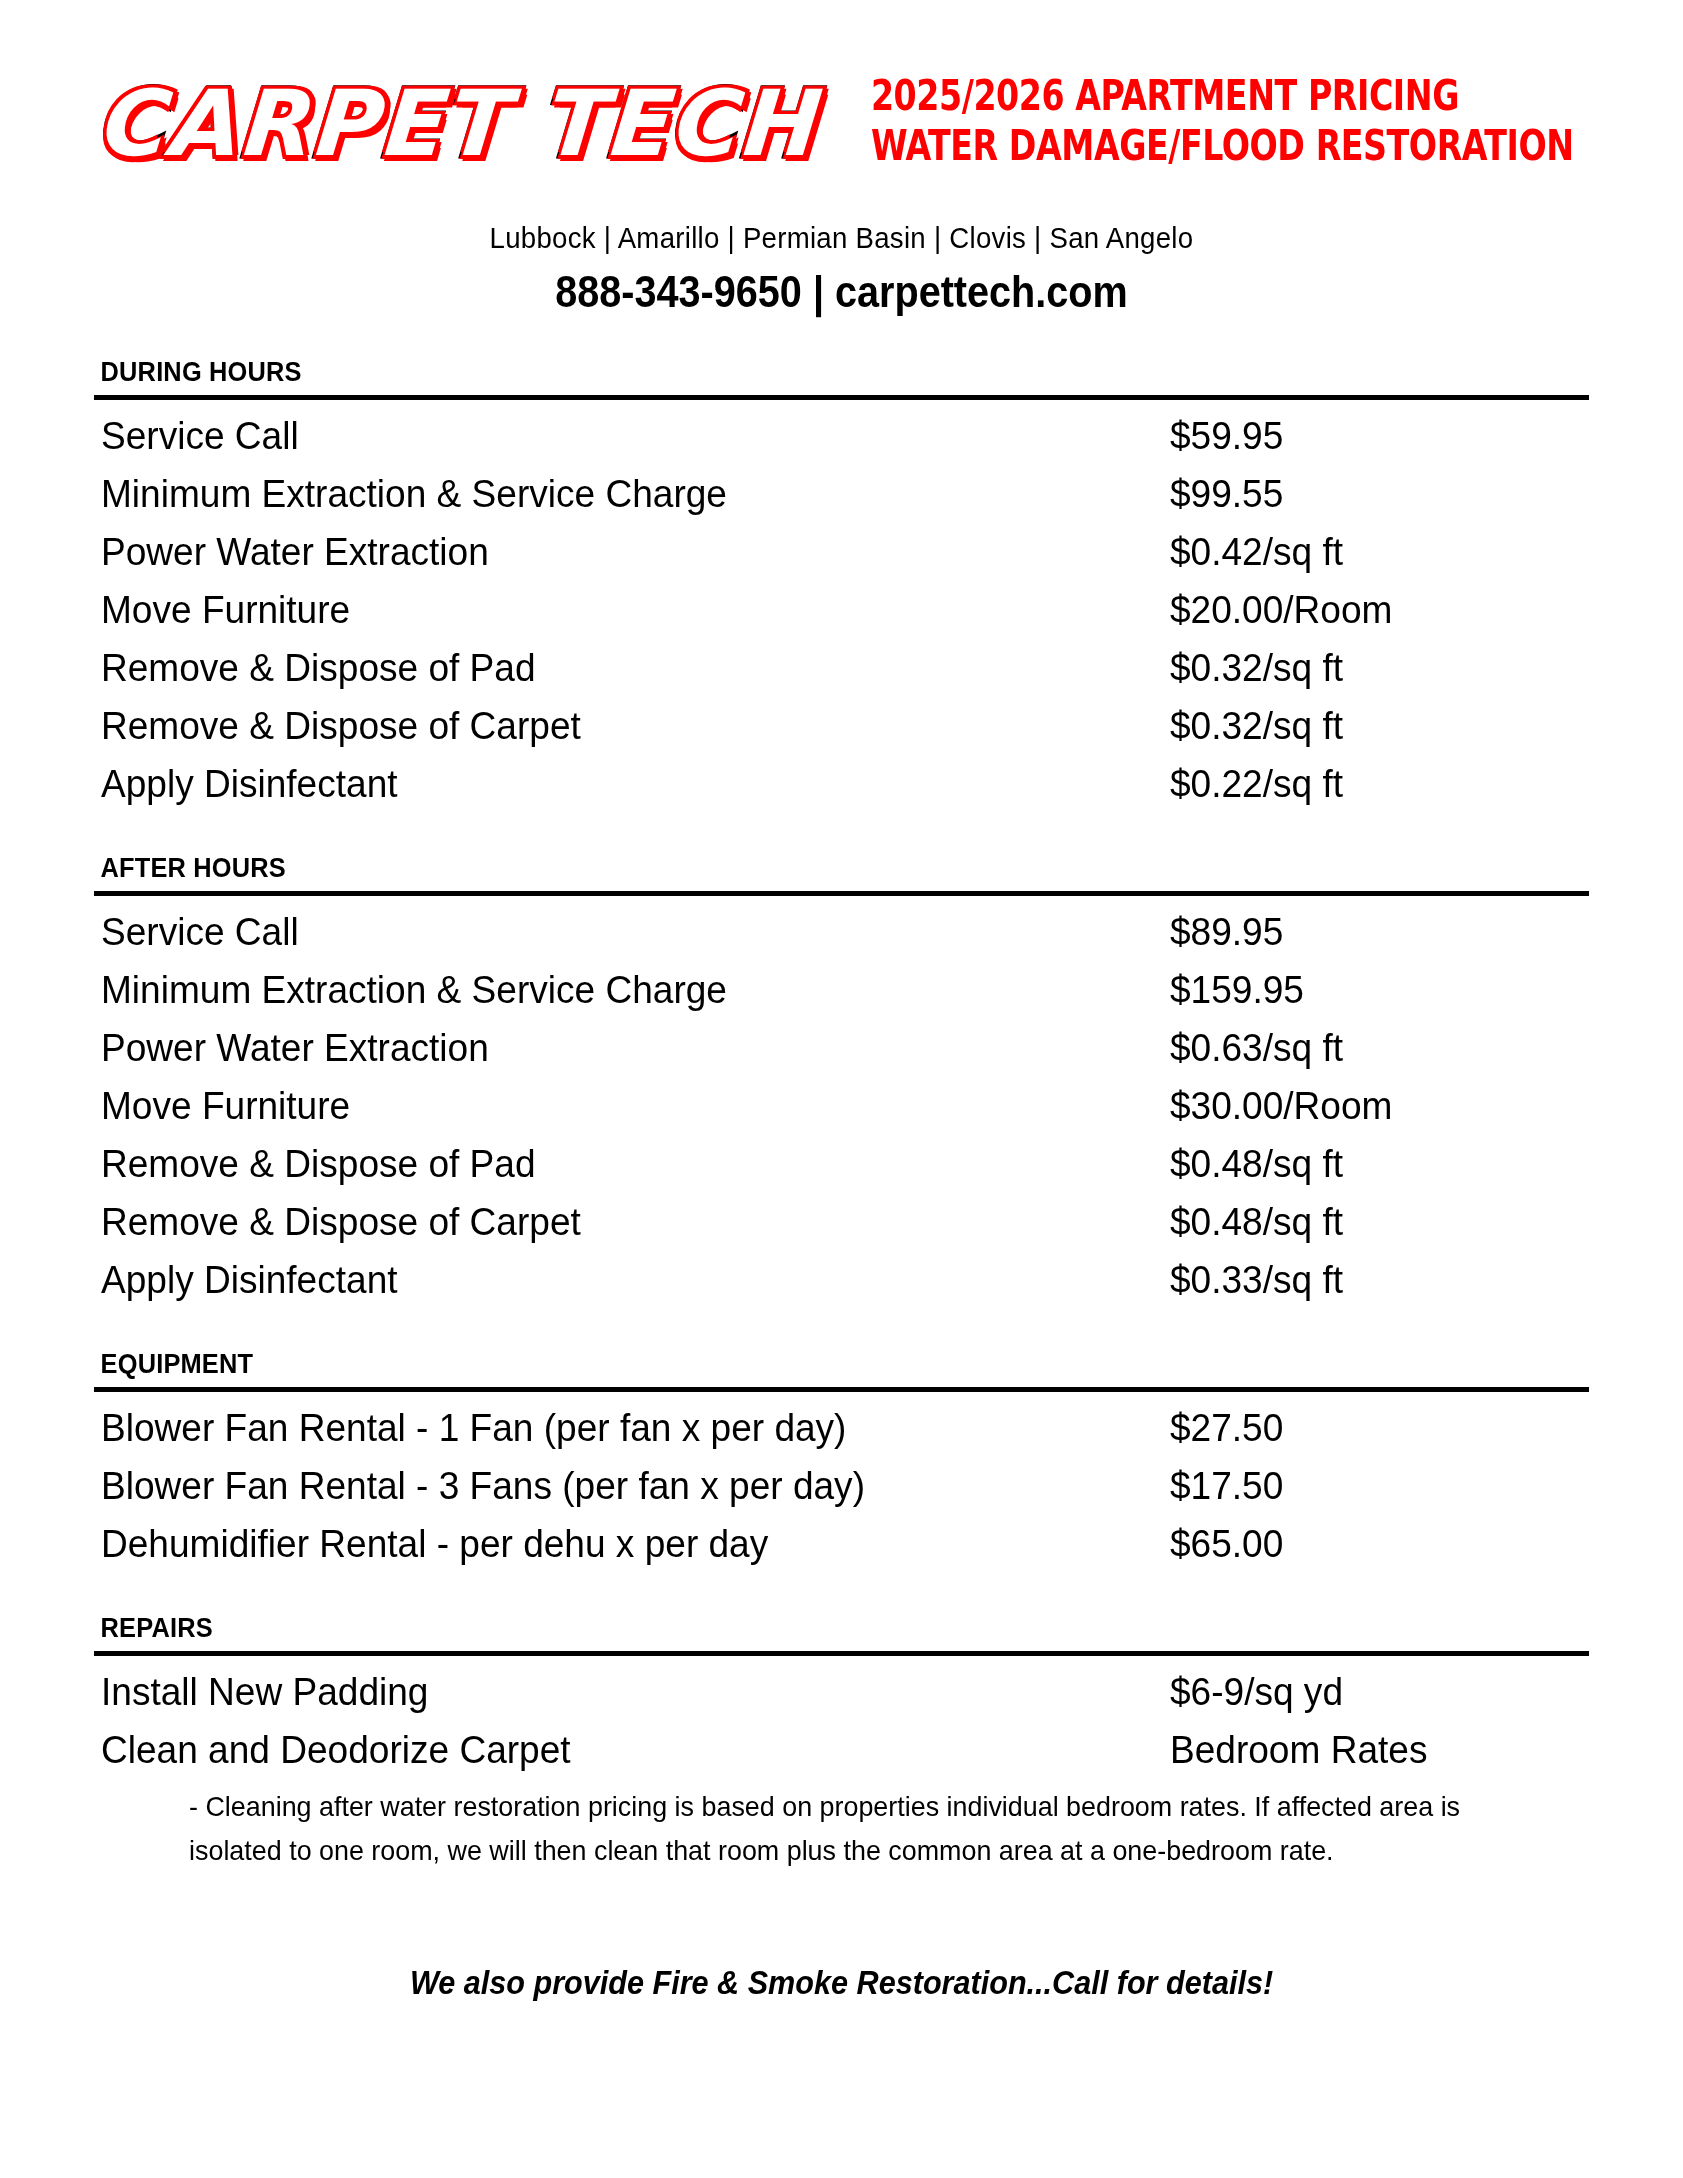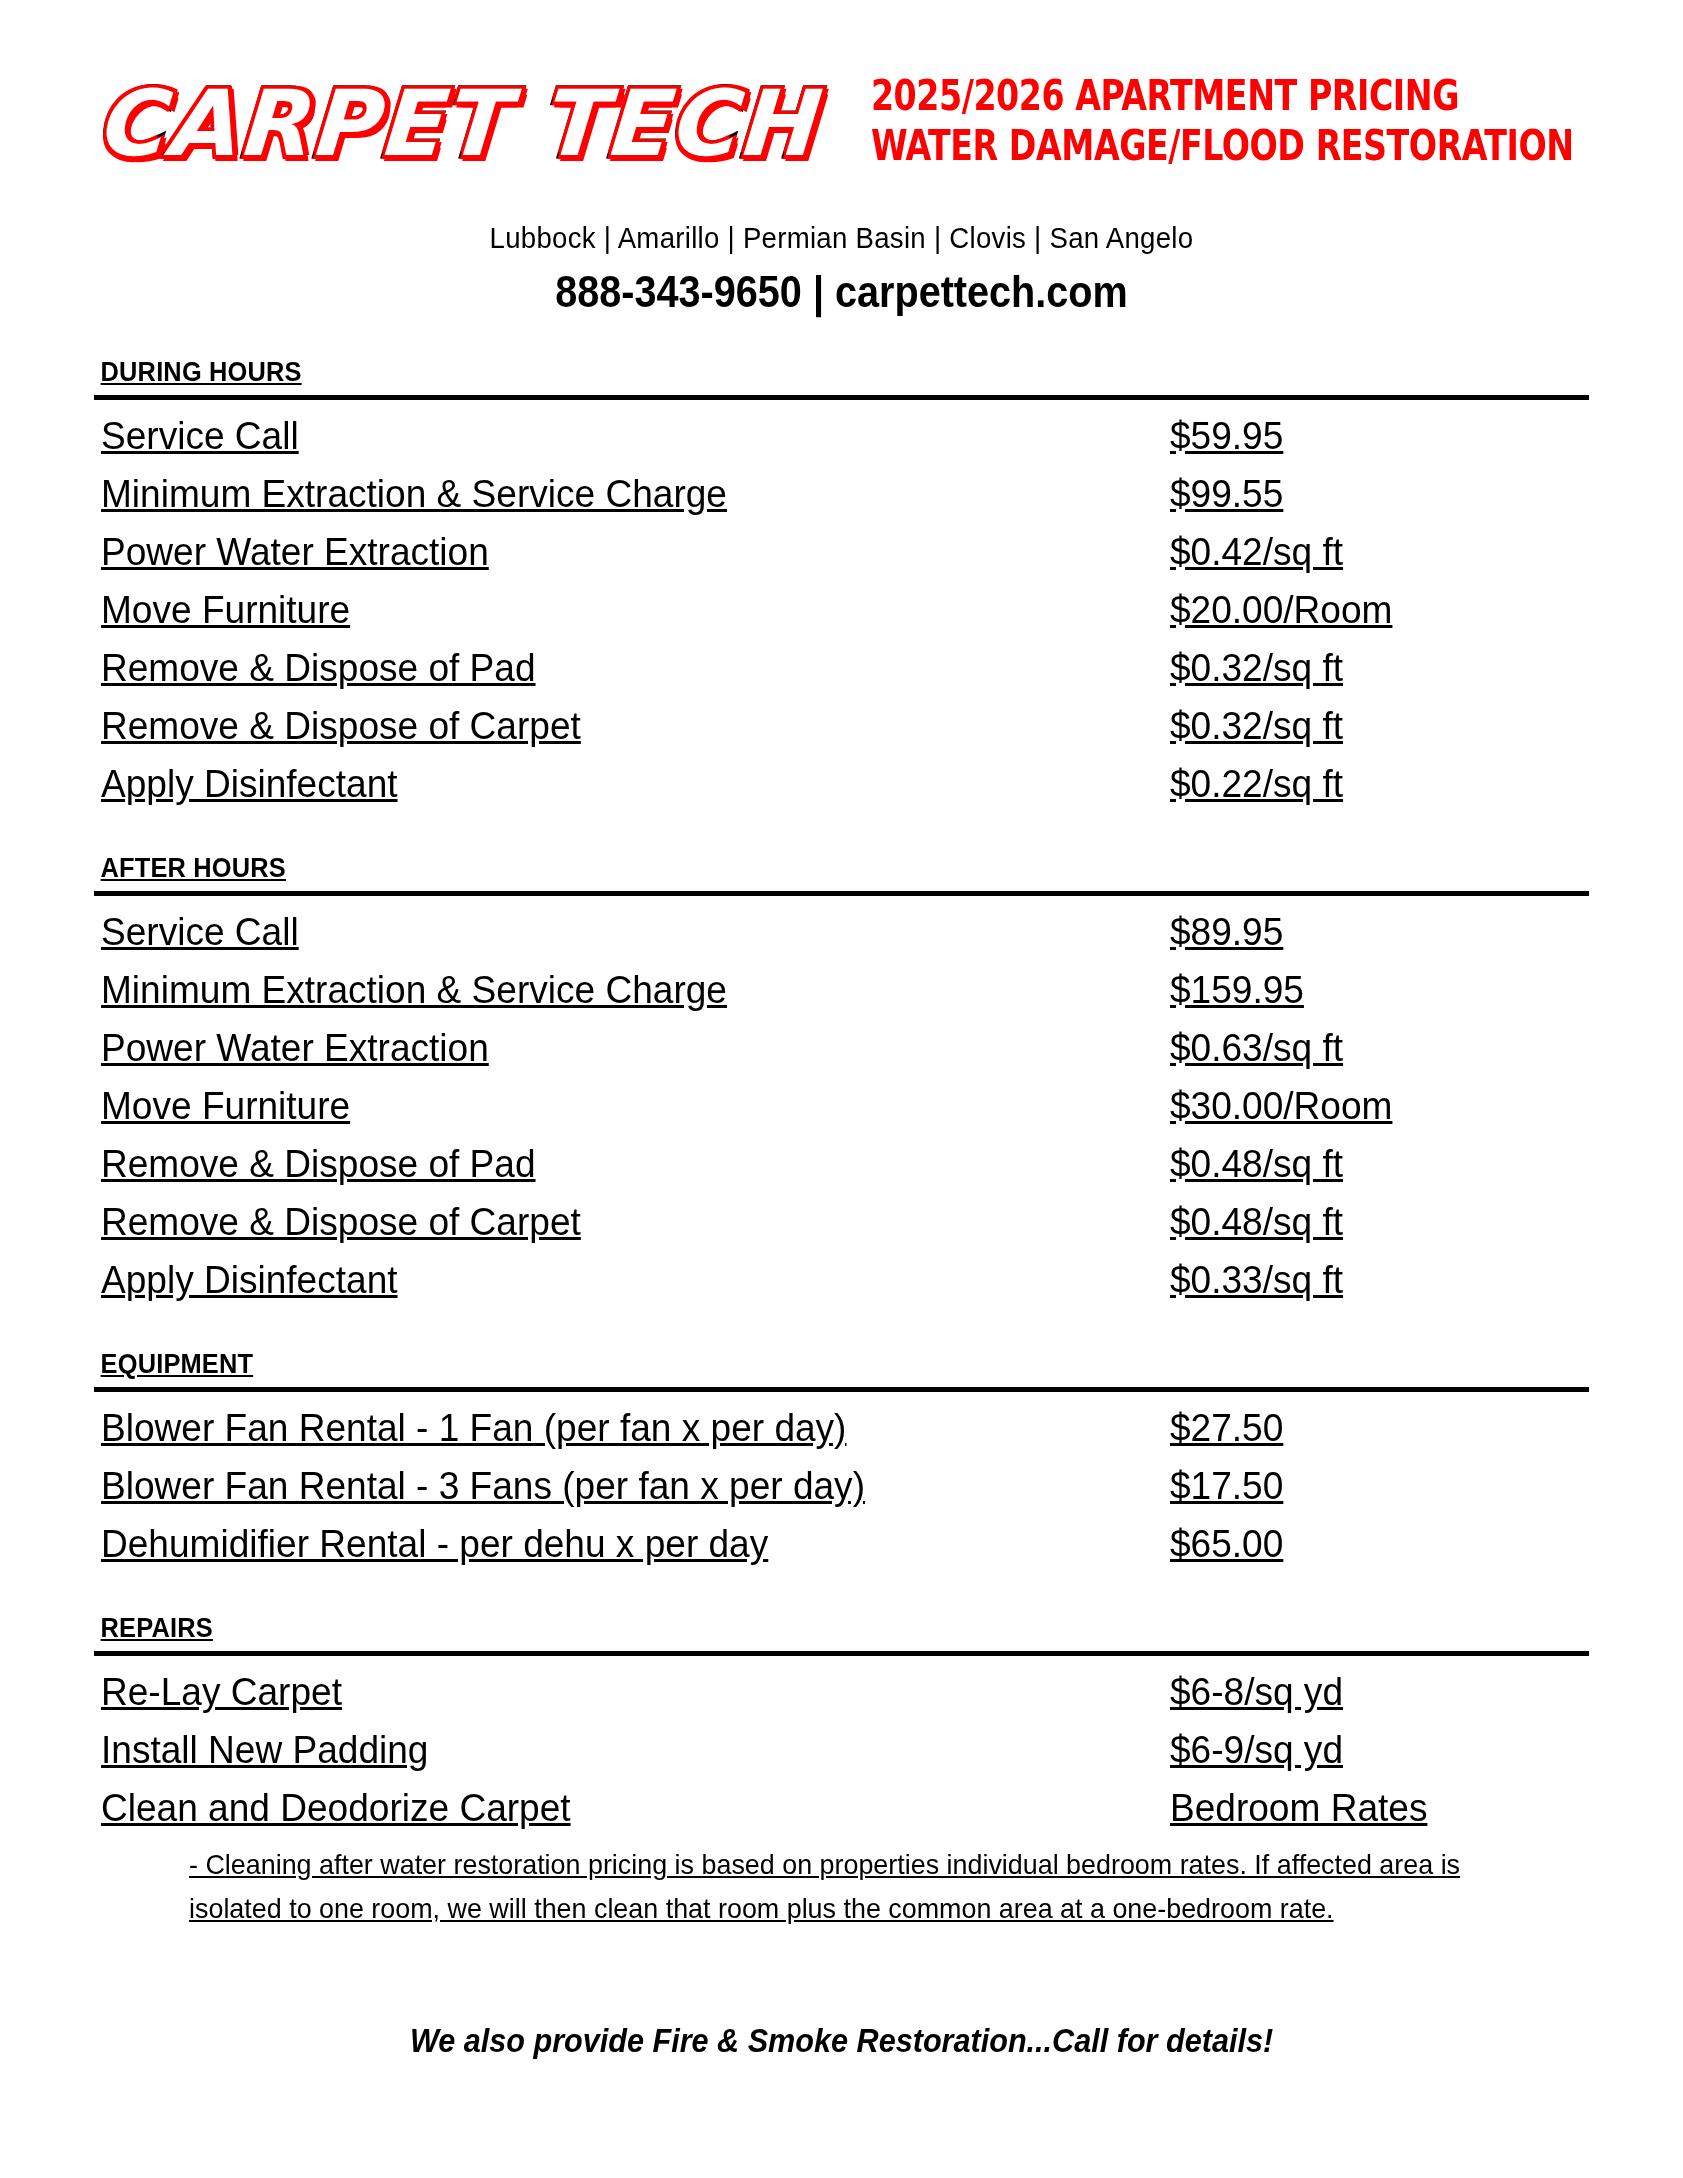--- a/index.html
+++ b/index.html
@@ -89,21 +89,20 @@
     margin-top: 12px;
     transform: scaleX(0.9);
   }
 
   
   .sections {
     margin-top: 40px;
   }
   .section {
     margin-bottom: 40px;
-    text-decoration: underline;
   }
   .section-heading {
     font-size: 27px;
     font-weight: bold;
     letter-spacing: 0.2px;
     padding-left: 7px;
     margin-bottom: 7px;
     transform: scaleX(0.94);
     transform-origin: left center;
   }
@@ -247,24 +246,20 @@
         </div>
         <div class="row">
           <div class="row-label">Dehumidifier Rental - per dehu x per day</div>
           <div class="row-price">$65.00</div>
         </div>
       </div>
       <div class="section">
         <div class="section-heading">REPAIRS</div>
         <div class="section-rule"></div>
         <div class="row">
-          <div class="row-label">Re-Lay Carpet</div>
-          <div class="row-price">$6-8/sq yd</div>
-        </div>
-        <div class="row">
           <div class="row-label">Install New Padding</div>
           <div class="row-price">$6-9/sq yd</div>
         </div>
         <div class="row">
           <div class="row-label">Clean and Deodorize Carpet</div>
           <div class="row-price">Bedroom Rates</div>
         </div>
         <div class="note">- Cleaning after water restoration pricing is based on properties individual bedroom rates. If affected area is isolated to one room, we will then clean that room plus the common area at a one-bedroom rate.</div>
       </div>
     </div>

